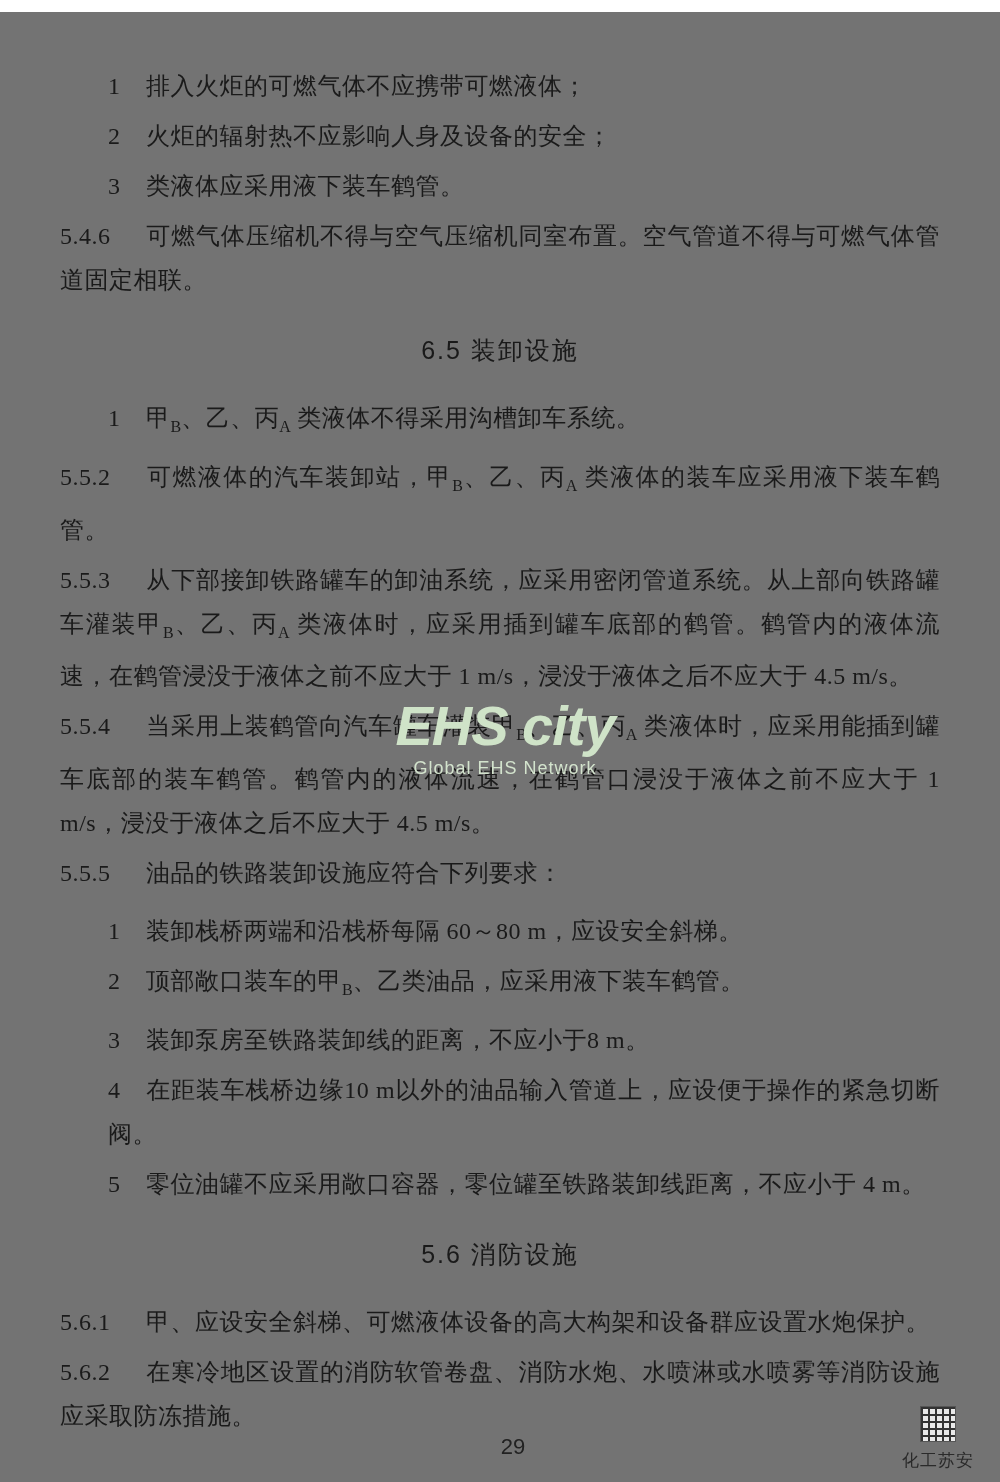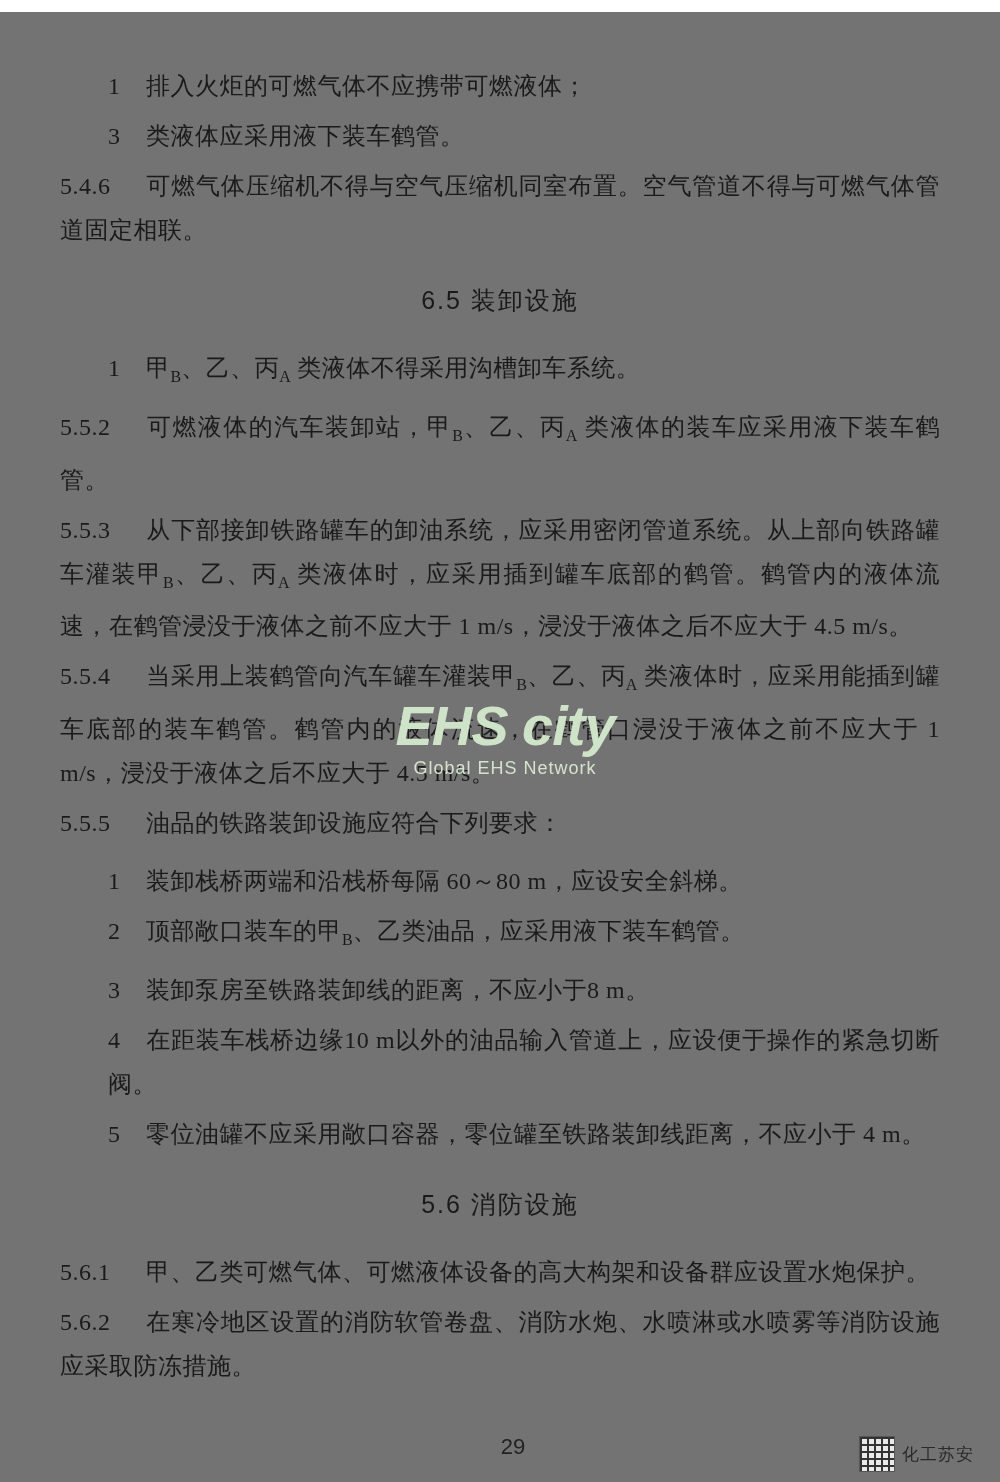--- a/index.html
+++ b/index.html
@@ -106,20 +106,21 @@
     margin-top: 4px;
   }
   
   .stamp {
     position: absolute;
     right: 26px;
     bottom: 22px;
     display: flex;
     align-items: center;
     gap: 7px;
+    flex-direction: column;
   }
   .stamp .qr {
     width: 34px;
     height: 34px;
     background:
       linear-gradient(90deg, #333 2px, transparent 2px) 0 0 / 7px 7px,
       linear-gradient(#333 2px, transparent 2px) 0 0 / 7px 7px,
       #e9e9e9;
     border: 1px solid #555;
   }
@@ -132,20 +133,21 @@
 </style>
 </head>
 <body>
 
 <div class="page">
 
   <div class="content">
 
     <p class="item"><span class="inum">1</span><span>排入火炬的可燃气体不应携带可燃液体；</span></p>
 
+    <p class="item"><span class="inum">2</span><span>火炬的辐射热不应影响人身及设备的安全；</span></p>
 
     <p class="item"><span class="inum">3</span><span>类液体应采用液下装车鹤管。</span></p>
 
     <p class="para"><span class="numwide lat">5.4.6</span><span>可燃气体压缩机不得与空气压缩机同室布置。空气管道不得与可燃气体管道固定相联。</span></p>
 
     <h2 class="secttitle">6.5  装卸设施</h2>
 
 
     <p class="item"><span class="inum">1</span><span>甲<span class="sub">B</span>、乙、丙<span class="sub">A</span> 类液体不得采用沟槽卸车系统。</span></p>
 
@@ -163,21 +165,21 @@
     <p class="item"><span class="inum">2</span><span>顶部敞口装车的甲<span class="sub">B</span>、乙类油品，应采用液下装车鹤管。</span></p>
 
     <p class="item"><span class="inum">3</span><span>装卸泵房至铁路装卸线的距离，不应小于8 m。</span></p>
 
     <p class="item"><span class="inum">4</span><span>在距装车栈桥边缘10 m以外的油品输入管道上，应设便于操作的紧急切断阀。</span></p>
 
     <p class="item"><span class="inum">5</span><span>零位油罐不应采用敞口容器，零位罐至铁路装卸线距离，不应小于 4 m。</span></p>
 
     <h2 class="secttitle">5.6  消防设施</h2>
 
-    <p class="para"><span class="numwide lat">5.6.1</span><span>甲、乙类可燃气体、可燃液体设备的高大构架和设备群应设置水炮保护。</span></p>
+    <p class="para"><span class="numwide lat">5.6.1</span><span>甲、应设安全斜梯、可燃液体设备的高大构架和设备群应设置水炮保护。</span></p>
 
     <p class="para"><span class="numwide lat">5.6.2</span><span>在寒冷地区设置的消防软管卷盘、消防水炮、水喷淋或水喷雾等消防设施应采取防冻措施。</span></p>
 
   </div>
 
   <div class="watermark">
     <div class="wm-main">EHS city</div>
     <div class="wm-sub">Global EHS Network</div>
   </div>
 

